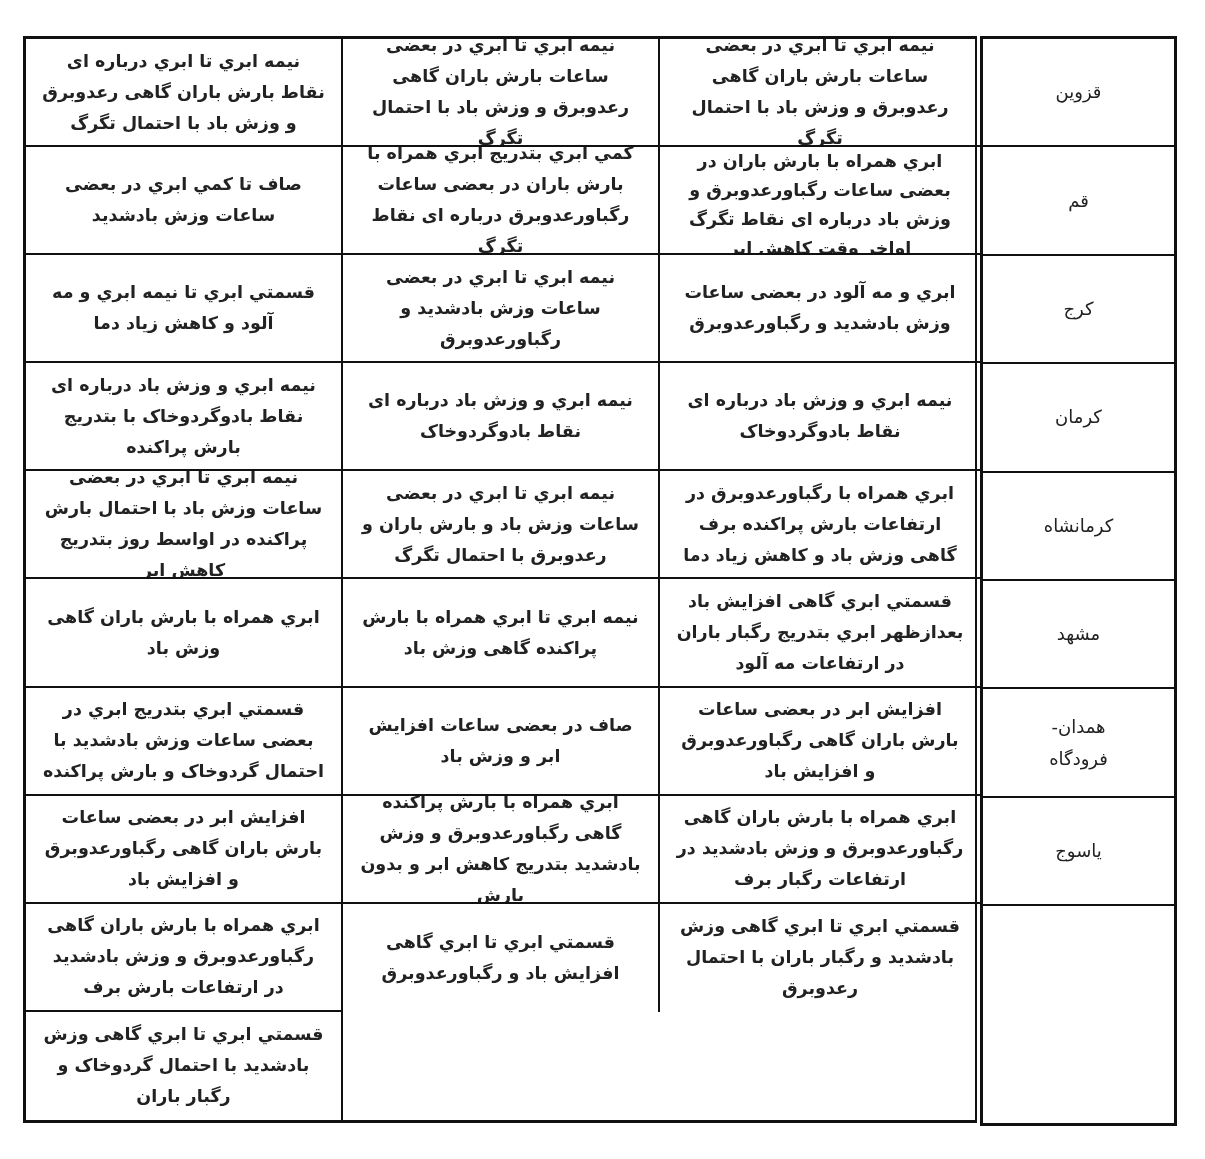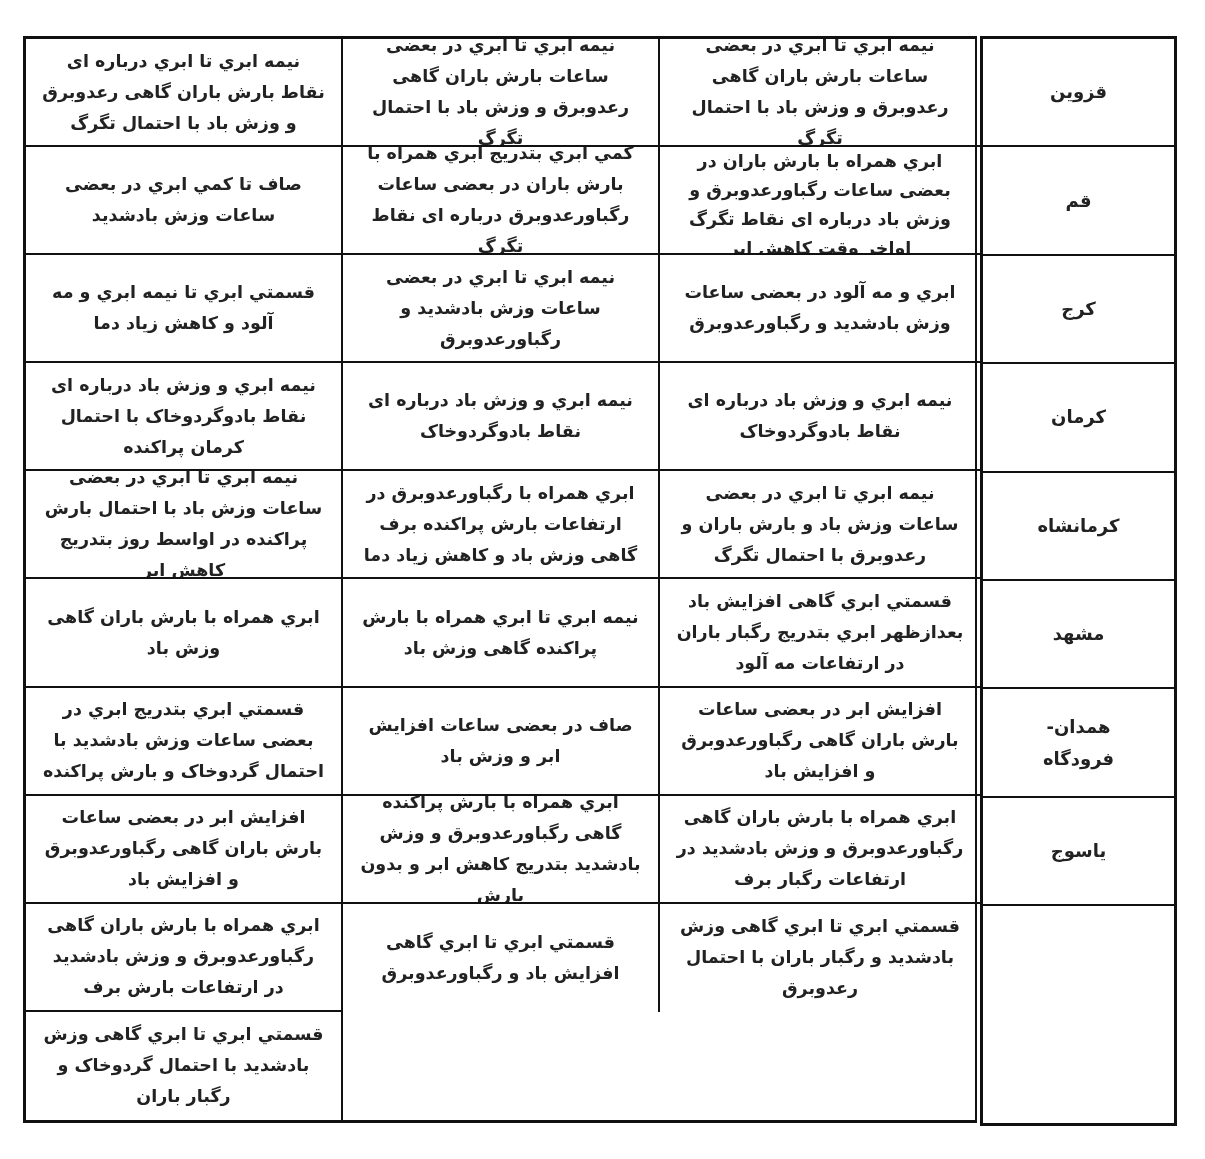--- a/index.html
+++ b/index.html
@@ -71,21 +71,21 @@
   }
   .forecast-grid .cell.last-row {
     border-bottom: none;
   }
   .city-cell {
     display: flex;
     align-items: center;
     justify-content: center;
     text-align: center;
     direction: rtl;
-    font-weight: bold;
+    font-weight: normal;
     font-size: 18px;
     line-height: 32px;
     border-bottom: 2px solid #111;
     box-sizing: border-box;
     padding: 8px 10px;
     color: #222;
     white-space: pre-line;
   }
   .city-cell.last-row {
     border-bottom: none;
@@ -108,28 +108,28 @@
     <div class="cell">نیمه ابري تا ابري در بعضی ساعات بارش باران گاهی رعدوبرق و وزش باد با احتمال تگرگ</div>
 
     <div class="cell">صاف تا کمي ابري در بعضی ساعات وزش بادشدید</div>
     <div class="cell">کمي ابري بتدریج ابري همراه با بارش باران در بعضی ساعات رگباورعدوبرق درباره ای نقاط تگرگ</div>
     <div class="cell overflow">ابري همراه با بارش باران در بعضی ساعات رگباورعدوبرق و وزش باد درباره ای نقاط تگرگ اواخر وقت کاهش ابر</div>
 
     <div class="cell">قسمتي ابري تا نیمه ابري و مه آلود و کاهش زیاد دما</div>
     <div class="cell">نیمه ابري تا ابري در بعضی ساعات وزش بادشدید و رگباورعدوبرق</div>
     <div class="cell">ابري و مه آلود در بعضی ساعات وزش بادشدید و رگباورعدوبرق</div>
 
-    <div class="cell">نیمه ابري و وزش باد درباره ای نقاط بادوگردوخاک با احتمال کرمان پراکنده</div>
+    <div class="cell">نیمه ابري و وزش باد درباره ای نقاط بادوگردوخاک با بتدریج بارش پراکنده</div>
     <div class="cell">نیمه ابري و وزش باد درباره ای نقاط بادوگردوخاک</div>
     <div class="cell">نیمه ابري و وزش باد درباره ای نقاط بادوگردوخاک</div>
 
     <div class="cell">نیمه ابري تا ابري در بعضی ساعات وزش باد با احتمال بارش پراکنده در اواسط روز بتدریج کاهش ابر</div>
+    <div class="cell">نیمه ابري تا ابري در بعضی ساعات وزش باد و بارش باران و رعدوبرق با احتمال تگرگ</div>
+
     <div class="cell">ابري همراه با رگباورعدوبرق در ارتفاعات بارش پراکنده برف گاهی وزش باد و کاهش زیاد دما</div>
-
-    <div class="cell">نیمه ابري تا ابري در بعضی ساعات وزش باد و بارش باران و رعدوبرق با احتمال تگرگ</div>
     <div class="cell">ابري همراه با بارش باران گاهی وزش باد</div>
     <div class="cell">نیمه ابري تا ابري همراه با بارش پراکنده گاهی وزش باد</div>
 
     <div class="cell">قسمتي ابري گاهی افزایش باد بعدازظهر ابري بتدریج رگبار باران در ارتفاعات مه آلود</div>
     <div class="cell">قسمتي ابري بتدریج ابري در بعضی ساعات وزش بادشدید با احتمال گردوخاک و بارش پراکنده</div>
 
     <div class="cell">صاف در بعضی ساعات افزایش ابر و وزش باد</div>
     <div class="cell">افزایش ابر در بعضی ساعات بارش باران گاهی رگباورعدوبرق و افزایش باد</div>
     <div class="cell">افزایش ابر در بعضی ساعات بارش باران گاهی رگباورعدوبرق و افزایش باد</div>
 

